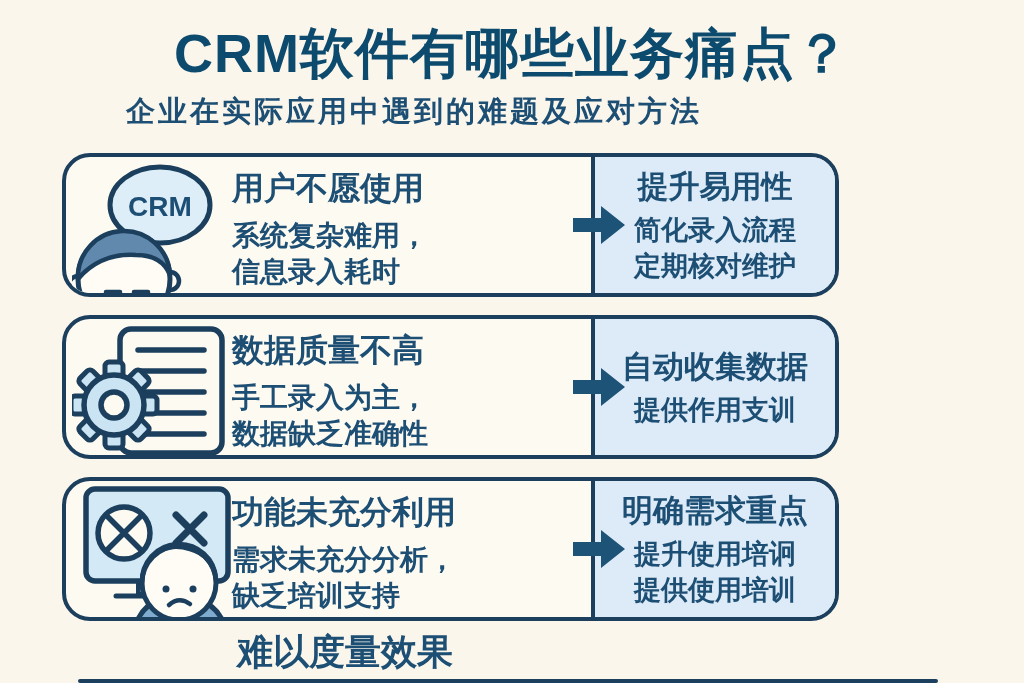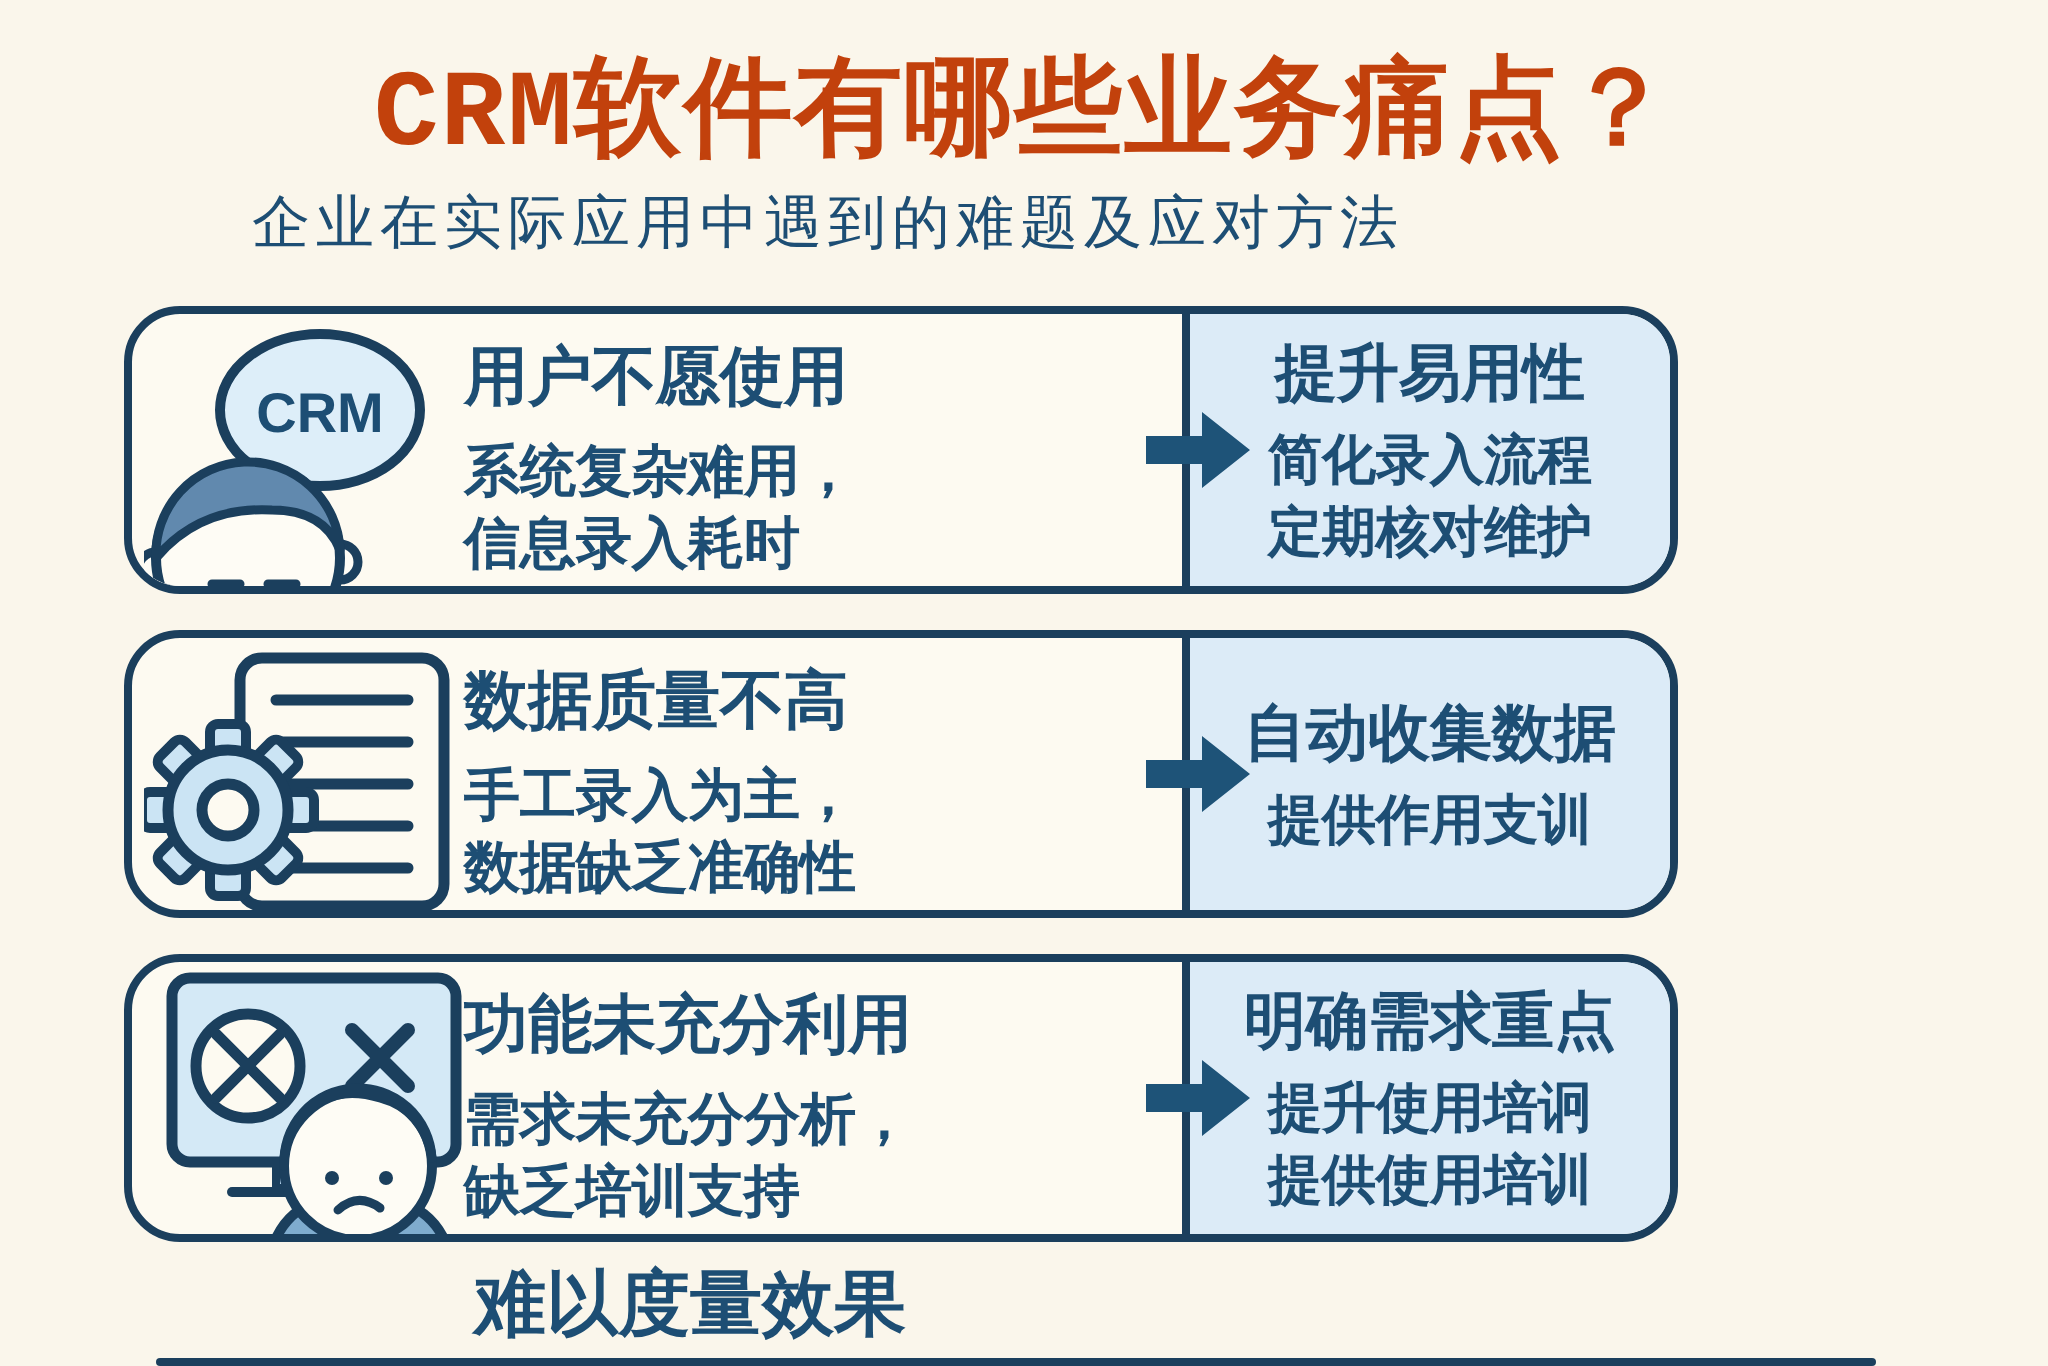--- a/index.html
+++ b/index.html
@@ -4,25 +4,25 @@
 <style>
   html,body{margin:0;padding:0;}
   body{
     width:1024px;height:683px;position:relative;overflow:hidden;
     background:#FAF6EB;
     font-family:"Liberation Sans","DejaVu Sans",sans-serif;
     color:#1D4E74;
   }
   .page-title{
     position:absolute;top:18px;left:0;width:1024px;text-align:center;
-    font-size:54px;font-weight:900;letter-spacing:1px;color:#c2410c;margin:0;font-family:Liberation Mono, monospace;
+    font-size:54px;font-weight:900;letter-spacing:1px;color:#0c4a6e;margin:0;
   }
   .page-subtitle{
     position:absolute;top:92px;left:0;width:828px;text-align:center;
-    font-size:29px;font-weight:400;letter-spacing:3px;color:#1D4E74;
+    font-size:29px;font-weight:700;letter-spacing:3px;color:#1D4E74;
   }
   .row{
     position:absolute;left:62px;width:777px;height:144px;box-sizing:border-box;
     border:4px solid #1B3F5D;border-radius:28px;background:#FDFAF1;
     overflow:hidden;
   }
   .row1{top:153px}.row2{top:315px}.row3{top:477px}
   .panel-right{
     position:absolute;top:0;bottom:0;left:525px;right:0;
     background:#DCEBF7;border-left:4px solid #1B3F5D;

